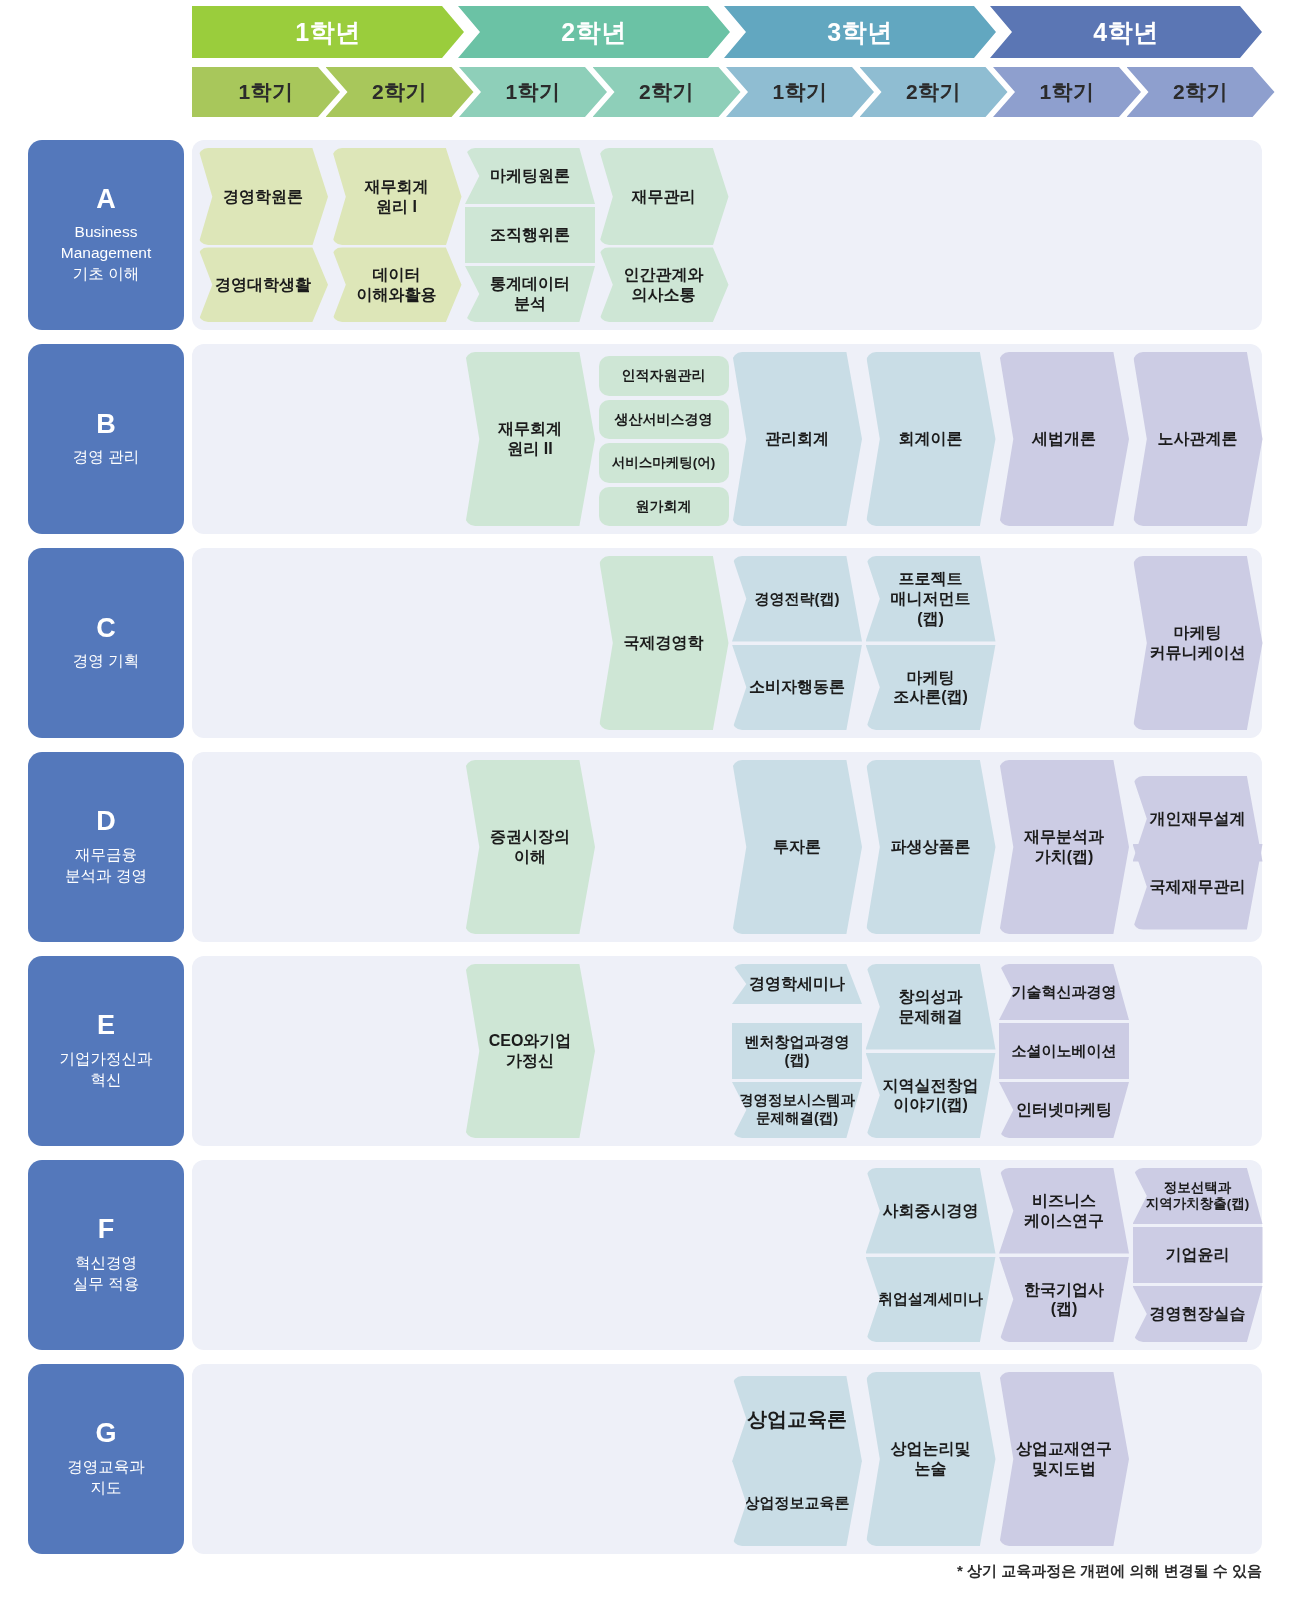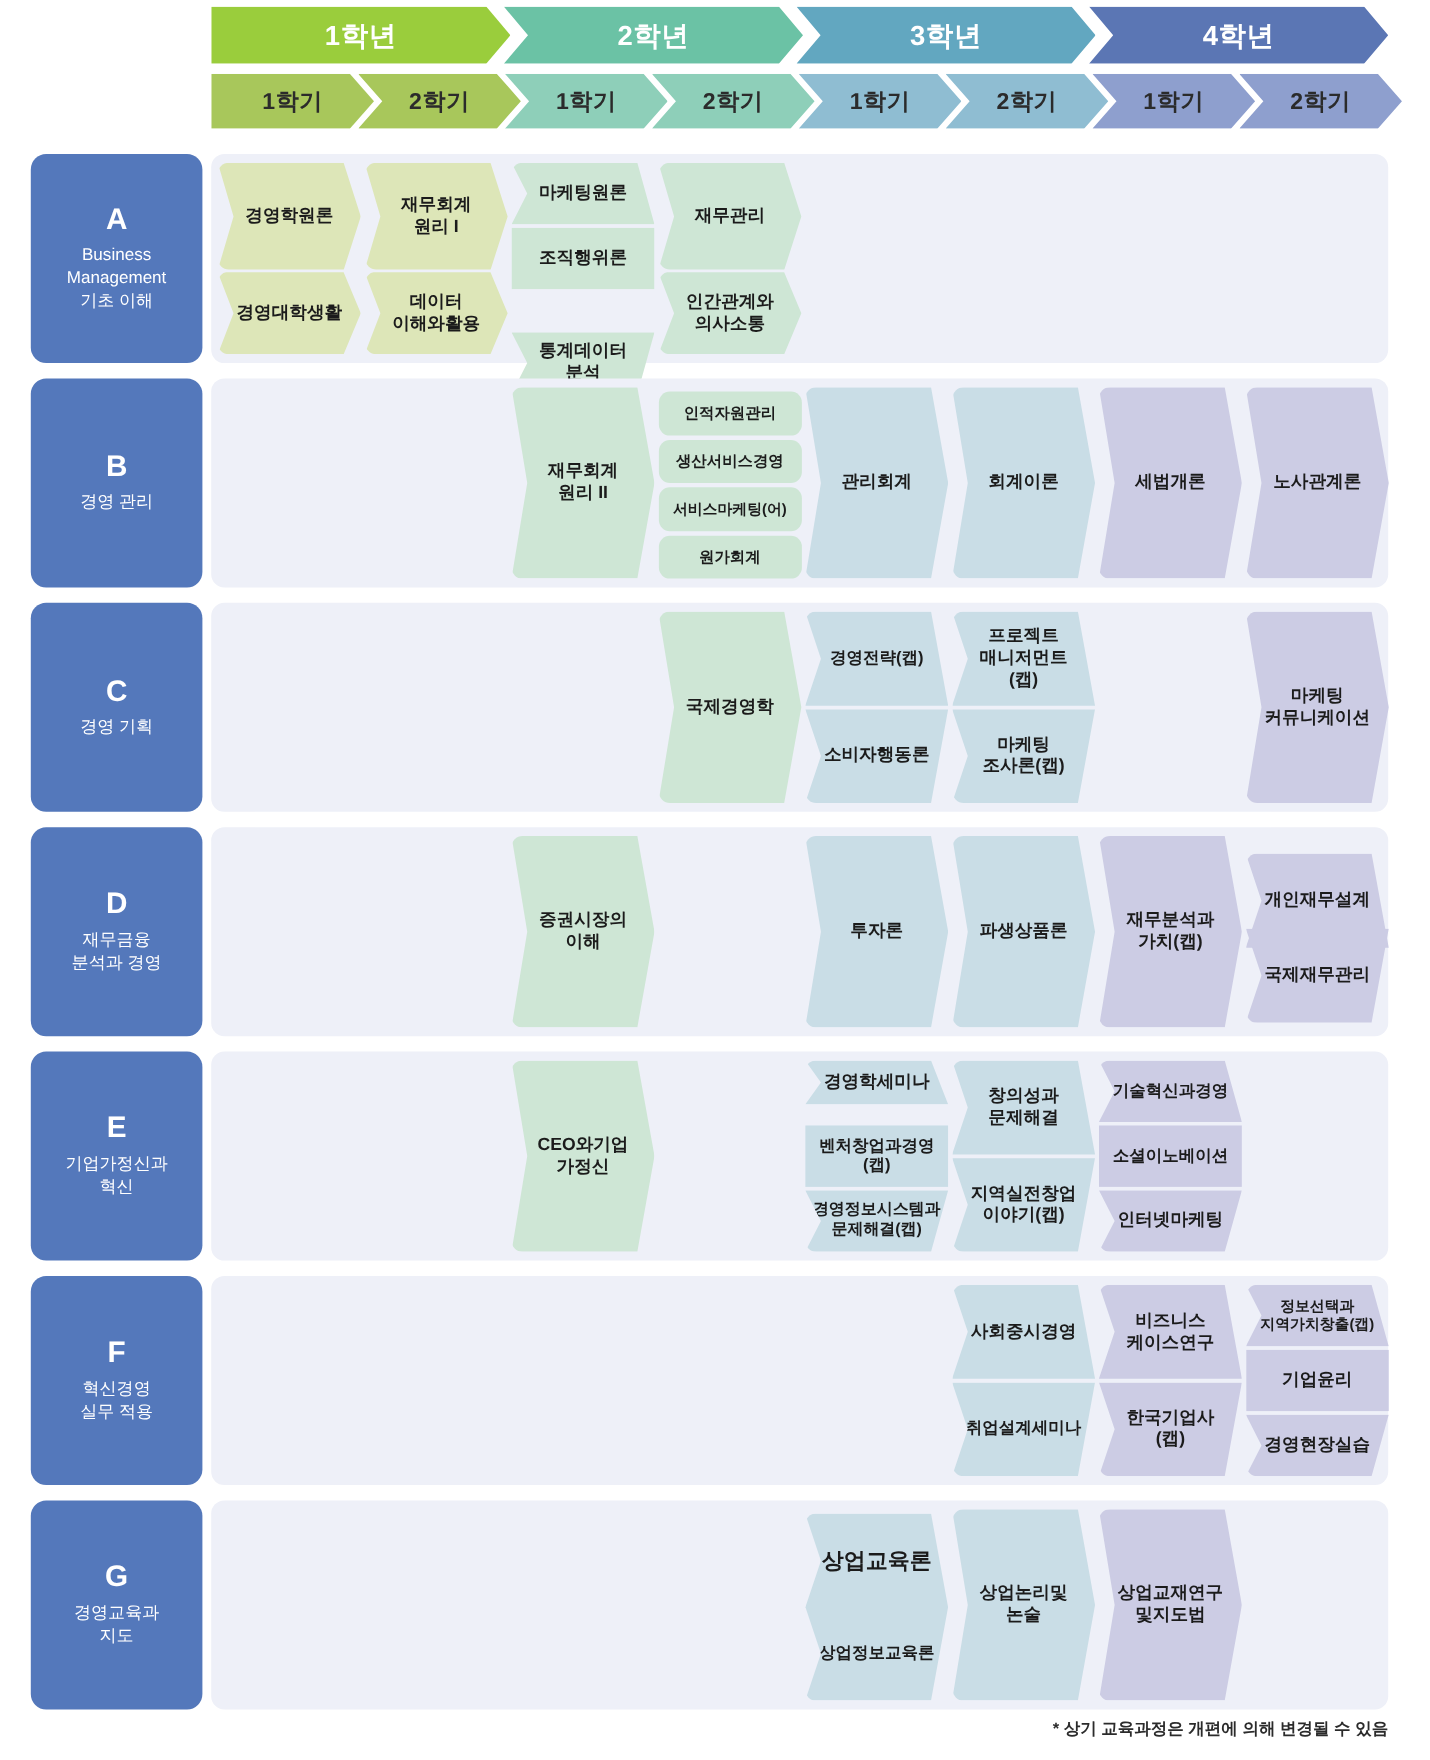--- a/index.html
+++ b/index.html
@@ -167,21 +167,21 @@
           <div class="cell c-g shape-top" style="left: 273px; width: 130px; top: 8px; height: 56px; font-size: 16px;">
             <div>
               <span>마케팅원론</span>
             </div>
           </div>
           <div class="cell c-g shape-mid" style="left: 273px; width: 130px; top: 67px; height: 56px; font-size: 16px;">
             <div>
               <span>조직행위론</span>
             </div>
           </div>
-          <div class="cell c-g shape-bot" style="left: 273px; width: 130px; top: 126px; height: 56px; font-size: 16px; margin-top: 36px;">
+          <div class="cell c-g shape-bot" style="left: 273px; width: 130px; top: 126px; height: 56px; font-size: 16px;">
             <div>
               <span>통계데이터</span>
               <span>분석</span>
             </div>
           </div>
           <div class="cell c-g shape-full" style="left: 406.5px; width: 130px; top: 8px; height: 97.44px; font-size: 16px;">
             <div>
               <span>재무관리</span>
             </div>
           </div>

